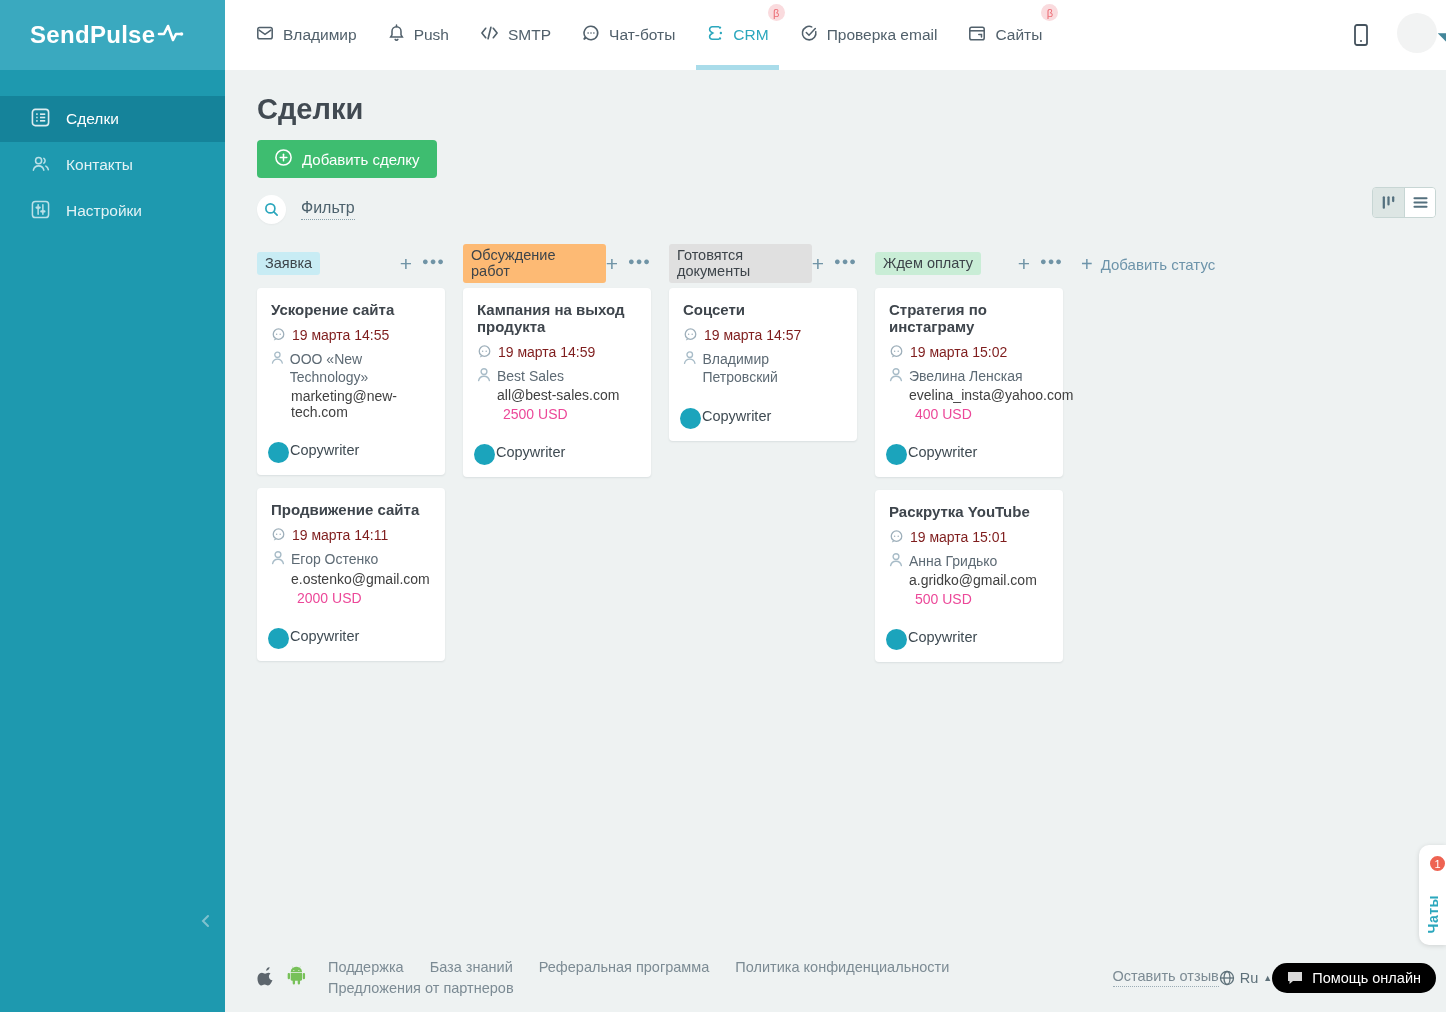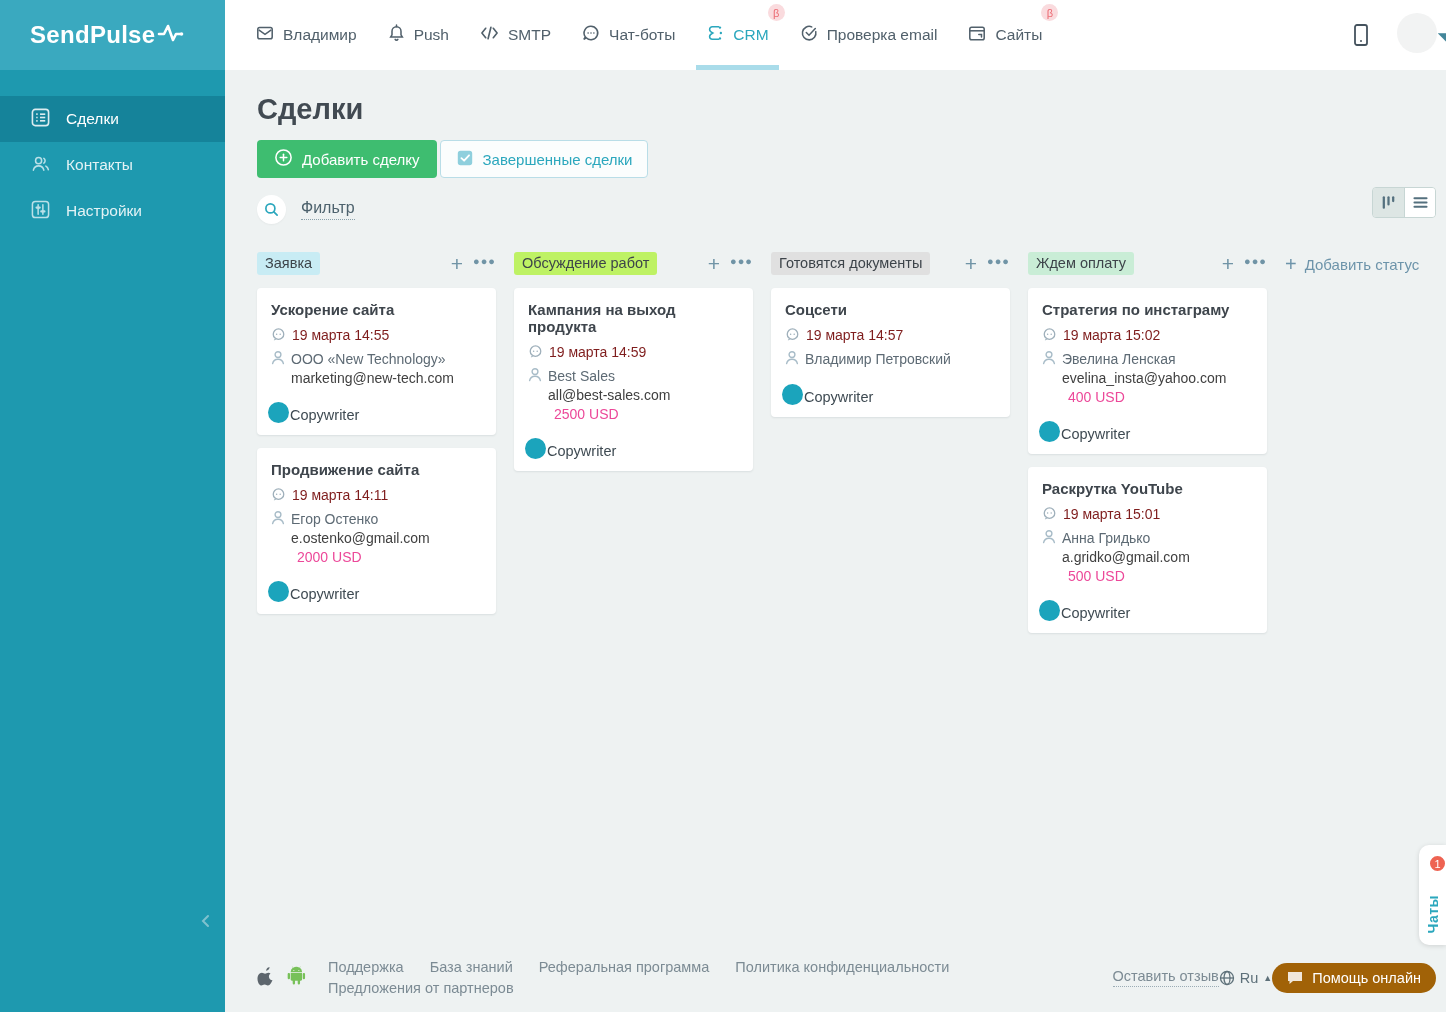--- a/index.html
+++ b/index.html
@@ -39,49 +39,49 @@
   .filter-row { margin-top:17px; display:flex; align-items:center; gap:15px; }
   .search-circle { width:29px; height:29px; border-radius:50%; background:#fff; display:flex; align-items:center; justify-content:center; cursor:pointer; box-shadow:0 1px 2px rgba(0,0,0,.04); }
   .filter-label { font-size:16px; color:#4d626d; border-bottom:1px dotted #8aa0aa; padding-bottom:2px; cursor:pointer; }
   .view-toggle { position:absolute; top:117px; right:10px; display:flex; border:1px solid #c7d6d4; border-radius:4px; overflow:hidden; }
   .view-btn { width:31px; height:29px; display:flex; align-items:center; justify-content:center; cursor:pointer; background:#fff; }
   .view-btn.selected { background:#dde6e4; }
   .view-btn + .view-btn { border-left:1px solid #c7d6d4; }
 
   
   .board { margin-top:27px; display:flex; gap:18px; align-items:flex-start; }
-  .column { width:239px; flex-shrink:0; }
+  .column { width:188px; flex-shrink:0; }
   .col-header { display:flex; align-items:center; height:24px; }
   .col-badge { padding:3px 8px 4px; border-radius:3px; font-size:14.5px; color:#3d444a; }
   .col-icons { margin-left:auto; display:flex; align-items:center; gap:10px; }
   .col-plus { font-size:21px; font-weight:300; color:#7094a6; cursor:pointer; line-height:1; }
   .col-dots { font-size:11px; letter-spacing:1px; color:#7094a6; cursor:pointer; padding-bottom:4px; }
   .card { background:#fff; border-radius:4px; box-shadow:0 1px 2px rgba(40,60,70,.1); margin-top:13px; padding:13px 14px 12px; cursor:pointer; }
   .card-title { font-size:15px; font-weight:bold; color:#3e454c; margin-bottom:9px; }
   .card-row { display:flex; align-items:flex-start; gap:6px; margin-bottom:7px; }
   .card-datetime { font-size:14px; color:#7f1d1d; }
   .card-contact { font-size:14px; color:#5d6a74; line-height:1.3; }
   .card-email { font-size:14px; color:#404040; margin:2px 0 0 20px; }
   .card-amount { font-size:14px; color:#ec4899; margin:3px 0 0 26px; }
-  .owner-row { display:flex; align-items:flex-end; margin-top:16px; margin-left:-3px; }
+  .owner-row { display:flex; align-items:flex-start; margin-top:22px; margin-left:-3px; }
   .owner-avatar { width:21px; height:21px; border-radius:50%; background:#1ba4bc; flex-shrink:0; }
   .owner-name { font-size:14.5px; color:#3e4a52; margin-left:1px; }
   .add-status { display:flex; align-items:center; gap:8px; color:#6d94aa; font-size:15px; margin-top:2px; cursor:pointer; white-space:nowrap; }
   .add-status .plus { font-size:20px; font-weight:300; }
 
   
   .footer { position:absolute; left:32px; right:10px; bottom:16px; display:flex; align-items:center; }
   .store-icons { display:flex; align-items:center; gap:13px; margin-right:22px; margin-top:1px; }
   .footer-links { display:flex; flex-wrap:wrap; column-gap:26px; row-gap:5px; max-width:640px; }
   .footer-link { font-size:14.5px; color:#7c8b94; cursor:pointer; text-decoration:none; }
   .footer-right { margin-left:auto; display:flex; align-items:center; }
   .feedback-link { font-size:14.5px; color:#7c8b94; border-bottom:1px dotted #9bacb5; padding-bottom:2px; cursor:pointer; }
   .lang { display:flex; align-items:center; gap:5px; color:#5d7079; font-size:14.5px; cursor:pointer; }
   .lang .caret { font-size:9px; color:#5d7079; }
-  .btn-help { display:flex; align-items:center; gap:9px; background:#a16207; border:none; border-radius:16px; height:30px; padding:12px 15px; color:#fff; font-size:14.5px; font-family:inherit; cursor:pointer; }
+  .btn-help { display:flex; align-items:center; gap:9px; background:#000000; border:none; border-radius:16px; height:30px; padding:12px 15px; color:#fff; font-size:14.5px; font-family:inherit; cursor:pointer; }
 
   
   .chats-tab { position:absolute; right:0; top:845px; width:27px; height:100px; background:#fff; border-radius:10px 0 0 10px; box-shadow:0 1px 5px rgba(0,0,0,.13); cursor:pointer; }
   .chats-label { position:absolute; left:6px; top:50px; writing-mode:vertical-rl; transform:rotate(180deg); color:#2ba7bd; font-size:14px; font-weight:bold; letter-spacing:.5px; }
   .chats-badge { position:absolute; top:9px; right:-1px; width:19px; height:19px; border-radius:50%; background:#ee6352; color:#fff; font-size:11px; display:flex; align-items:center; justify-content:center; border:2px solid #fff; }
 </style>
 </head>
 <body>
 
 <div class="app">
@@ -236,29 +236,20 @@
         <button class="btn-green">
           <span>
             <svg width="19" height="19" viewBox="0 0 20 20" fill="none" stroke="#fff" stroke-width="1.6" stroke-linecap="round">
                 <circle cx="10" cy="10" r="8"></circle>
                 <line x1="10" y1="6.5" x2="10" y2="13.5"></line>
                 <line x1="6.5" y1="10" x2="13.5" y2="10"></line>
               </svg>
           </span>
           <span>Добавить сделку</span>
         </button>
-        <button class="btn-outline">
-          <span>
-            <svg width="18" height="18" viewBox="0 0 20 20" fill="none">
-                <rect x="2" y="2" width="16" height="16" rx="3" fill="#8fcfdd"></rect>
-                <polyline points="6,10.2 9,13 14.5,7" stroke="#fff" stroke-width="2" fill="none" stroke-linecap="round" stroke-linejoin="round"></polyline>
-              </svg>
-          </span>
-          <span>Завершенные сделки</span>
-        </button>
       </div>
 
       <div class="filter-row">
         <span class="search-circle">
           <svg width="15" height="15" viewBox="0 0 16 16" fill="none" stroke="#2ba7bd" stroke-width="1.8" stroke-linecap="round">
               <circle cx="6.8" cy="6.8" r="4.8"></circle>
               <line x1="10.5" y1="10.5" x2="14" y2="14"></line>
             </svg>
         </span>
         <span class="filter-label">Фильтр</span>
@@ -337,21 +328,21 @@
             <div class="card-amount">2000 USD</div>
             <div class="owner-row">
               <span class="owner-avatar"></span>
               <span class="owner-name">Copywriter</span>
             </div>
           </div>
         </div>
 
         <div class="column">
           <div class="col-header">
-            <span class="col-badge" style="background-color: #bef264;">Обсуждение работ</span>
+            <span class="col-badge" style="background-color: #fdba74;">Обсуждение работ</span>
             <span class="col-icons">
               <span class="col-plus">+</span>
               <span class="col-dots">●●●</span>
             </span>
           </div>
           <div class="card">
             <div class="card-title">Кампания на выход продукта</div>
             <div class="card-row">
               <svg width="15" height="15" viewBox="0 0 16 16" fill="none" stroke="#9fb0bb" stroke-width="1.4">
                   <circle cx="8" cy="7.6" r="5.6"></circle>

